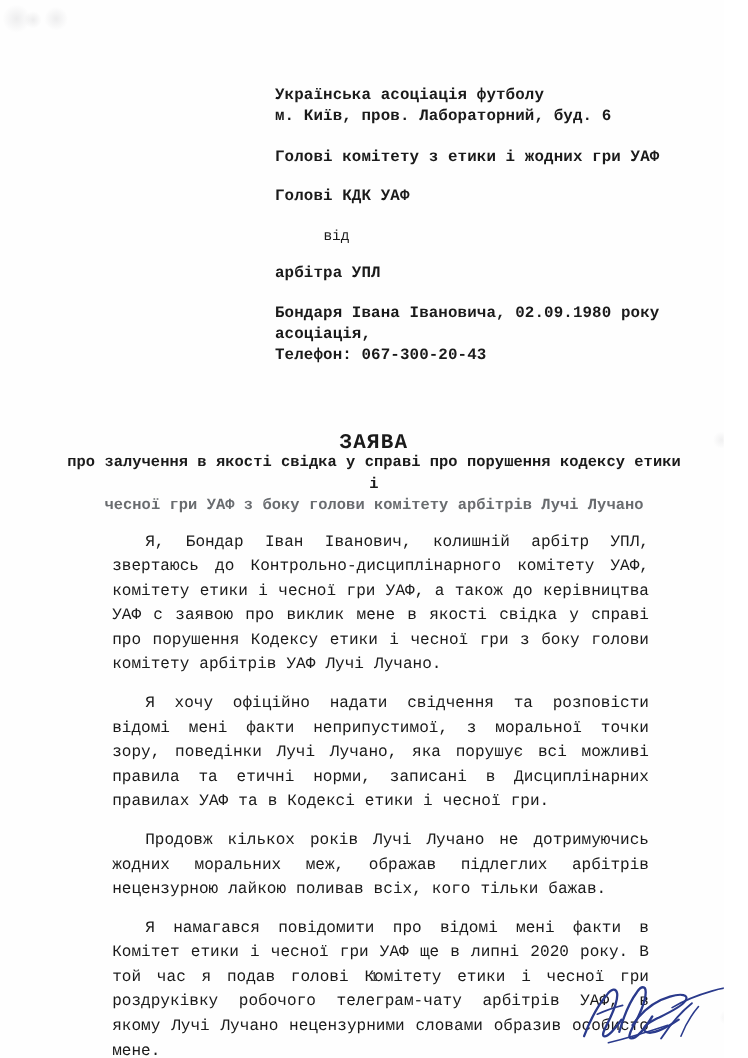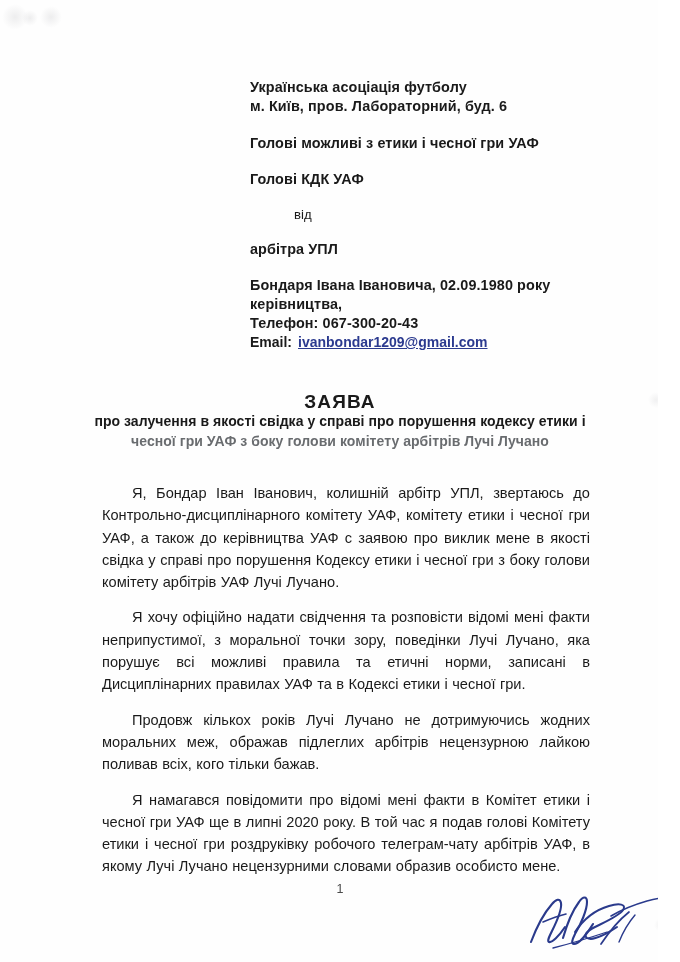--- a/index.html
+++ b/index.html
@@ -6,21 +6,21 @@
     margin: 0;
     padding: 0;
     background: #ffffff;
   }
   #page {
     position: relative;
     width: 658px;
     height: 962px;
     background: #fefefe;
     overflow: hidden;
-    font-family: Liberation Sans, sans-serif;
+    font-family: Liberation Mono, monospace;
     color: #1a1a1a;
   }
 
   
   .scan-artifact {
     position: absolute;
     border-radius: 50%;
     background: radial-gradient(circle, rgba(150,150,155,0.16) 0%, rgba(255,255,255,0) 70%);
     pointer-events: none;
   }
@@ -138,34 +138,31 @@
   <div class="scan-artifact a1"></div>
   <div class="scan-artifact a2"></div>
   <div class="scan-artifact a3"></div>
   <div class="scan-artifact a4"></div>
   <div class="scan-artifact a5"></div>
 
   <div class="header-block">
     <div class="hdr-line">Українська асоціація футболу</div>
     <div class="hdr-line">м. Київ, пров. Лабораторний, буд. 6</div>
     <div class="hdr-gap-lg"></div>
-    <div class="hdr-line">Голові можливі з етики і чесної гри УАФ</div>
+    <div class="hdr-line">Голові комітету з етики і жодних гри УАФ</div>
     <div class="hdr-gap-md"></div>
     <div class="hdr-line">Голові КДК УАФ</div>
     <div class="hdr-gap-md"></div>
     <div class="hdr-light">від</div>
     <div class="hdr-gap-sm"></div>
     <div class="hdr-line">арбітра  УПЛ</div>
     <div class="hdr-gap-md"></div>
     <div class="hdr-line">Бондаря Івана Івановича,  02.09.1980 року</div>
-    <div class="hdr-line">керівництва,</div>
+    <div class="hdr-line">асоціація,</div>
     <div class="hdr-line">Телефон: 067-300-20-43</div>
-    <div class="email-row">
-      <span>Email:</span><a class="email-link" href="#">ivanbondar1209@gmail.com</a>
-    </div>
   </div>
 
   <div class="title-block">
     <div class="title-main">ЗАЯВА</div>
     <div class="title-sub">про  залучення  в якості свідка у справі про порушення кодексу етики і</div>
     <div class="title-sub faded">чесної гри УАФ з боку голови комітету арбітрів Лучі Лучано</div>
   </div>
 
   <div class="body-block">
     <p class="para">Я, Бондар Іван Іванович,  колишній арбітр УПЛ, звертаюсь до Контрольно-дисциплінарного комітету  УАФ, комітету етики і чесної гри УАФ, а також до керівництва УАФ с заявою про  виклик мене в якості свідка у справі про порушення Кодексу етики і чесної гри з боку голови комітету арбітрів УАФ Лучі Лучано.</p>

